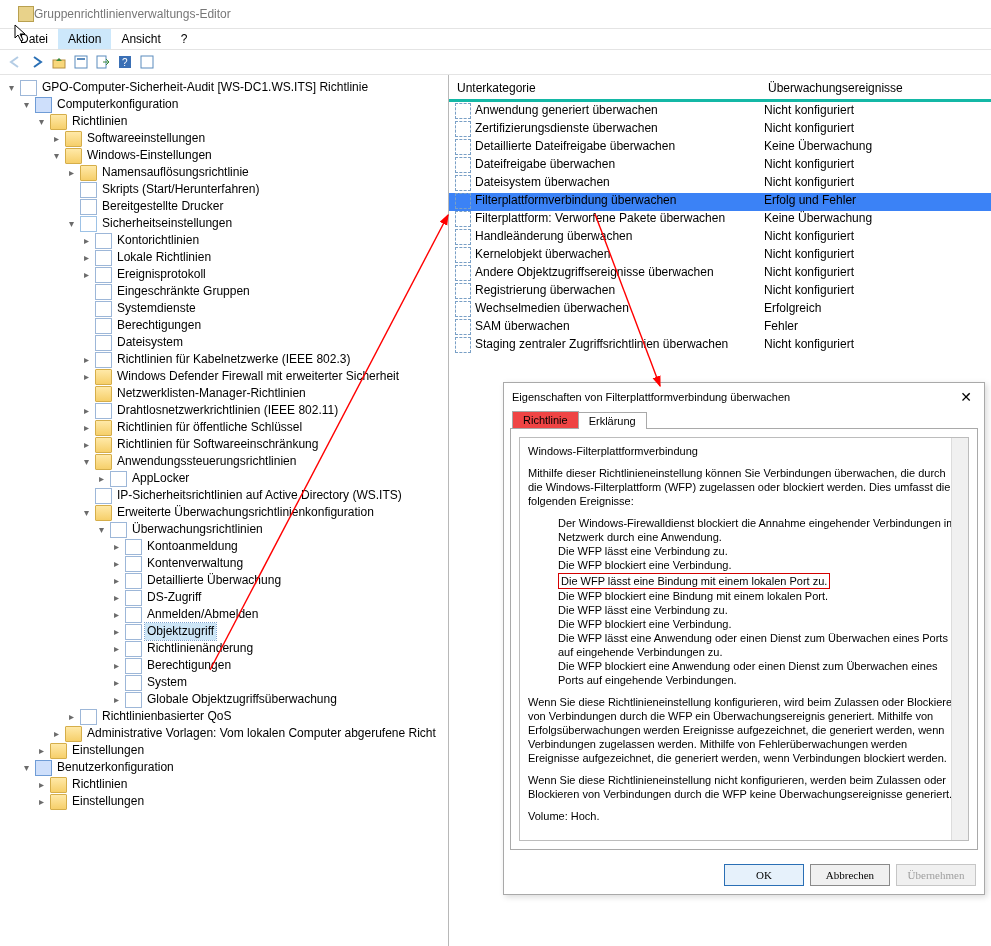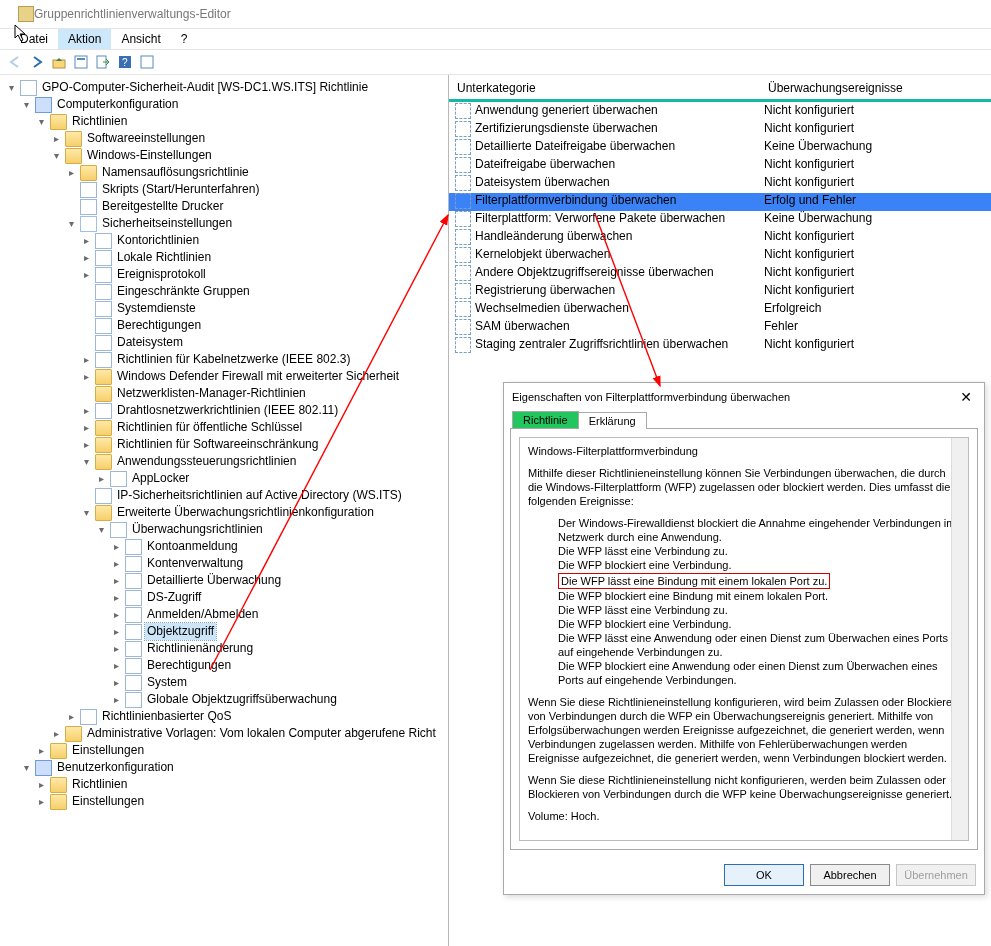--- a/index.html
+++ b/index.html
@@ -31,29 +31,29 @@
   .col.c1{width:295px}.col.c2{flex:1}
   .list-body{padding-top:1px}
   .list-row{display:flex;padding:0 0 0 6px;height:18px}
   .list-row .lic{width:14px;height:14px;border:1px dashed #7aa0c6;margin-right:4px}
   .list-row .c1{width:289px}.list-row .c2{flex:1}
   .list-row.sel{background:#3b82f6}
   .dialog{position:absolute;left:503px;top:382px;width:480px;border:1px solid #a9a9a9;background:#fff;box-shadow:2px 2px 6px rgba(0,0,0,.15);font-size:11px}
   .dlg-title{display:flex;justify-content:space-between;align-items:center;padding:6px 8px}
   .dlg-close{width:20px;text-align:center;font-size:14px}
   .dlg-tabs{display:flex;padding-left:8px}
-  .dlg-tab{border:1px solid #a9a9a9;border-bottom:none;padding:2px 10px;margin-right:-1px;background:#22c55e}
+  .dlg-tab{border:1px solid #a9a9a9;border-bottom:none;padding:2px 10px;margin-right:-1px;background:#ef4444}
   .dlg-tab.active{background:#fff;position:relative;top:1px}
   .dlg-body{border:1px solid #a9a9a9;margin:0 6px 6px;padding:8px}
   .dlg-text{border:1px solid #bcbcbc;height:390px;padding:6px 8px;overflow:hidden;position:relative;line-height:14px}
   .dlg-text .indent{padding-left:30px}
   .dlg-text .hl{border:1px solid #d40000;color:#000;padding:0 2px;display:inline-block;margin-top:1px}
   .dlg-text .scroll-gutter{position:absolute;right:0;top:0;bottom:0;width:16px;background:#f0f0f0;border-left:1px solid #dcdcdc}
   .dlg-buttons{display:flex;justify-content:flex-end;gap:6px;padding:8px}
-  .dlg-buttons button{width:80px;height:22px;border:1px solid #8a8a8a;background:#f0f0f0;font-family:Liberation Sans, sans-serif;font-size:11px}
+  .dlg-buttons button{width:80px;height:22px;border:1px solid #8a8a8a;background:#f0f0f0;font-family:Liberation Serif, serif;font-size:11px}
   .dlg-buttons button.primary{border:1px solid #2a6fb5;background:#e6f1fb}
   .dlg-buttons button:disabled{color:#9e9e9e;border-color:#c6c6c6}
   
   .arrows{position:absolute;left:0;top:0;pointer-events:none}
   .cursor{position:absolute;left:14px;top:24px;width:14px;height:18px}
   .para{margin:0 0 8px 0}
 </style>
 </head>
 <body>
 

